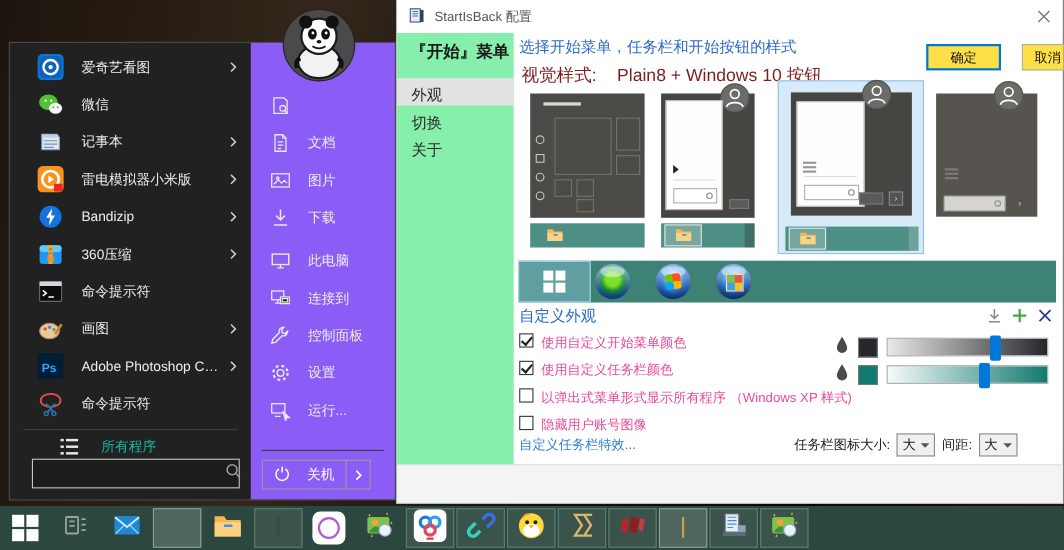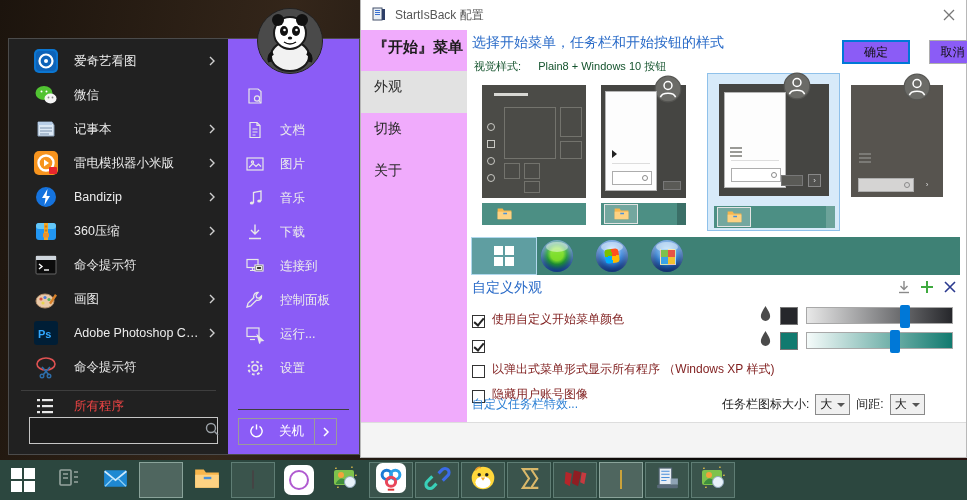--- a/index.html
+++ b/index.html
@@ -11,47 +11,47 @@
 
   
   #start-menu{position:absolute;left:8px;top:38px;width:352px;height:417px;background:#212121;border:1px solid #4b4b4b;display:flex;}
   .sm-left{width:219px;position:relative;padding-top:5px;}
   .sm-right{width:131px;background:#8b5cf6;position:relative;}
   .sm-item{height:34px;display:flex;align-items:center;padding:0 10px 0 24px;color:#ececec;font-size:12.5px;white-space:nowrap;}
   .sm-item .ic{width:26px;height:26px;margin-right:15px;display:flex;align-items:center;justify-content:center;flex:none;}
   .sm-item .lbl{overflow:hidden;text-overflow:ellipsis;}
   .sm-item .chev{margin-left:auto;display:flex;}
   .sm-divider{border-top:1px solid #3e3e3e;margin:6px 12px 2px 12px;}
-  .all-programs{height:26px;display:flex;align-items:center;padding-left:26px;color:#ef4444;font-size:12.5px;}
+  .all-programs{height:26px;display:flex;align-items:center;padding-left:44px;color:#14b8a6;font-size:12.5px;}
   .all-programs .ic{width:22px;margin-right:17px;display:flex;}
   .search-wrap{position:absolute;left:20px;right:10px;bottom:10px;height:27px;border:1px solid #c6c6c6;background:#1c1c1c;display:flex;align-items:center;padding:0 8px;}
   .search-wrap input{flex:1;background:transparent;border:none;outline:none;color:#fff;font-size:12.5px;caret-color:#fff;}
   .search-wrap .caret{width:1px;height:15px;background:#e8e8e8;margin-right:2px;}
   .smr-list{padding-top:40px;}
   .smr-item{height:34px;display:flex;align-items:center;padding-left:16px;gap:14px;color:#ececec;font-size:12.5px;}
   .smr-item.gap{margin-top:5px;}
   .smr-item .ic{width:22px;display:flex;justify-content:center;flex:none;}
   .avatar{position:absolute;left:29px;top:-31px;width:66px;height:66px;border-radius:50%;overflow:hidden;background:#3a3a3a;border:1px solid #222;}
   .smr-divider{position:absolute;left:10px;right:10px;bottom:44px;border-top:1px solid #3e3e3e;}
   .shutdown{position:absolute;left:10px;bottom:9px;height:27px;display:flex;align-items:stretch;border:1px solid #9b9b9b;color:#fff;font-size:12.5px;}
   .shutdown .main{display:flex;align-items:center;gap:15px;padding:0 10px;}
   .shutdown .split{width:22px;display:flex;align-items:center;justify-content:center;border-left:1px solid #9b9b9b;}
 
   
   #dialog{position:absolute;left:360px;top:0;width:607px;height:458px;background:#fff;border:1px solid #b8b8b8;border-top:none;}
   .titlebar{height:30px;display:flex;align-items:center;padding:0 0 0 10px;gap:8px;color:#5a5a5a;font-size:12px;}
   .titlebar .ttl{color:#555;text-align:right;}
   .close-x{margin-left:auto;width:34px;height:30px;display:flex;align-items:center;justify-content:center;}
-  .dlg-nav{position:absolute;left:0;top:30px;width:106px;bottom:0;background:#f0abfc;}
+  .dlg-nav{position:absolute;left:0;top:30px;width:106px;bottom:0;background:#86efac;}
   .nav-header{font-size:15px;font-weight:bold;color:#1a1a1a;padding:8px 0 14px 12px;white-space:nowrap;}
-  .nav-item{height:42px;line-height:31px;padding-left:13px;font-size:14px;color:#2a2a2a;}
+  .nav-item{height:25px;line-height:31px;padding-left:13px;font-size:14px;color:#2a2a2a;}
   .nav-item.selected{background:#e2e2e2;}
   .dlg-main{position:absolute;left:106px;top:30px;right:0;bottom:0;}
   .main-heading{position:absolute;left:5px;top:4px;font-size:14px;color:#2a6bc8;white-space:nowrap;}
-  .style-row{position:absolute;left:7px;top:29px;font-size:11px;color:#14532d;}
+  .style-row{position:absolute;left:7px;top:29px;font-size:16px;color:#7f1d1d;}
   .style-row .vlabel{margin-right:14px;}
 
   .thumb{position:absolute;}
   .t1{left:15px;top:55px;width:104px;height:113px;background:#4b4b47;}
   .t1 .dash{position:absolute;left:12px;top:8px;width:34px;height:3px;background:#d8d8d4;}
   .t1 .rail{position:absolute;left:5px;top:38px;display:flex;flex-direction:column;gap:9px;}
   .t1 .rail i{width:8px;height:8px;border:1px solid #c9c9c4;display:block;}
   .t1 .rail i.rnd{border-radius:50%;}
   .t1 .tile{position:absolute;border:1px solid #73736d;}
   .t2m{left:134px;top:55px;width:85px;height:113px;background:#454542;}
@@ -85,34 +85,34 @@
   .orb-clover{background:radial-gradient(circle at 50% 45%, #7fe02c 0 26%, #23a637 42%, #1b63cc 68%, #0b3c92 100%);}
   .orb-7{background:radial-gradient(circle at 50% 40%, #cfe9ff 0 10%, #3f90e8 38%, #1a57ba 72%, #0d3c8e 100%);}
   .orb-7::after{content:"";position:absolute;left:9px;top:9px;width:14px;height:14px;border-radius:3px;background:conic-gradient(#f3552b 0 25%, #ffba08 0 50%, #05a6f0 0 75%, #81bc06 0);transform:rotate(-8deg);filter:saturate(1.2);}
   .orb-8{background:radial-gradient(circle at 50% 40%, #9fd4f5 0 12%, #2f84dd 45%, #11459e 78%, #0a3077 100%);}
   .orb-8::after{content:"";position:absolute;left:9px;top:9px;width:14px;height:14px;background:conic-gradient(#e85445 0 25%, #f2c230 0 50%, #3aa3e8 0 75%, #7ec24c 0);border:1px solid rgba(255,255,255,.6);}
 
   .cz-heading{position:absolute;left:5px;top:249px;font-size:14px;color:#2a6bc8;}
   .cz-tools{position:absolute;top:250px;left:430px;display:flex;gap:9px;}
   .cz-tools span{display:flex;}
   .checks{position:absolute;left:5px;top:273px;}
-  .check-row{height:25px;display:flex;align-items:flex-end;gap:7px;font-size:12px;color:#7f1d1d;white-space:nowrap;}
+  .check-row{height:25px;display:flex;align-items:flex-start;gap:7px;font-size:12px;color:#ec4899;white-space:nowrap;}
   .cbox{width:13px;height:13px;border:1px solid #333;background:#fff;position:relative;flex:none;}
   .cbox.checked::after{content:"";position:absolute;left:3px;top:0px;width:4px;height:8px;border:solid #222;border-width:0 2px 2px 0;transform:rotate(40deg);}
   .color-row{position:absolute;height:25px;display:flex;align-items:center;gap:8px;}
   .cr1{left:292px;top:273px;} .cr2{left:292px;top:298px;}
   .swatch{width:18px;height:18px;border:1px solid #777;}
   .slider{position:relative;width:147px;height:17px;border:1px solid #a8a8a8;}
   .slider .thumbh{position:absolute;top:-3px;width:10px;height:23px;background:#0078d7;border-radius:2px;}
   .cz-link{position:absolute;left:5px;top:366px;font-size:12px;color:#2a7fd4;}
   .size-row{position:absolute;left:255px;top:364px;display:flex;align-items:center;gap:6px;font-size:12px;color:#1a1a1a;}
   .dd{min-width:33px;height:21px;border:1px solid #8a8a8a;background:#f0f0f0;display:flex;align-items:center;padding:0 4px;gap:5px;font-size:12px;}
   .dd::after{content:"";width:0;height:0;border-left:4px solid transparent;border-right:4px solid transparent;border-top:4px solid #555;}
   .btn-area{position:absolute;left:-106px;right:0;top:392px;bottom:0;background:#f4f4f4;border-top:1px solid #ddd;}
-  .dlg-btn{position:absolute;top:10px;height:24px;background:#8b5cf6;border:1px solid #adadad;font-size:12px;color:#111;display:flex;align-items:center;justify-content:center;font-family:inherit;}
+  .dlg-btn{position:absolute;top:10px;height:24px;background:#fde047;border:1px solid #adadad;font-size:12px;color:#111;display:flex;align-items:center;justify-content:center;font-family:inherit;}
   .btn-ok{left:375px;width:68px;border:2px solid #0078d7;}
   .btn-cancel{left:462px;width:47px;}
 
   
   #taskbar{position:absolute;left:0;top:460px;width:967px;height:40px;background:#2c473f;display:flex;align-items:stretch;}
   .tb-item{width:46px;display:flex;align-items:center;justify-content:center;flex:none;}
   .tb-item.boxed{width:44px;margin:2px 1px;border:1px solid #5f7d74;background:rgba(255,255,255,.07);}
   .tb-item.active{background:rgba(255,255,255,.17);border-color:#8aa39a;}
 
   
@@ -361,40 +361,39 @@
     <span class="ic">
               <svg xmlns="http://www.w3.org/2000/svg" width="20" height="20" viewBox="0 0 20 20" fill="none" stroke="#e8e8e8" stroke-width="1.2">
                 <rect x="2" y="4" width="16" height="12"></rect>
                 <path d="M4 13.5l4-4 3 3 2.5-2.5 2.5 2.5"></path>
                 <circle cx="7.5" cy="8" r="1.1"></circle>
               </svg>
             </span>
     <span class="lbl">图片</span>
   </div>
 
-  <div class="smr-item">
-    <span class="ic">
-              <svg xmlns="http://www.w3.org/2000/svg" width="20" height="20" viewBox="0 0 20 20">
-                <path d="M8.5 15V4.5L16 3v10" fill="none" stroke="#e8e8e8" stroke-width="1.3"></path>
-                <ellipse cx="6.8" cy="15" rx="2" ry="1.6" fill="#e8e8e8"></ellipse>
-                <ellipse cx="14.2" cy="13" rx="2" ry="1.6" fill="#e8e8e8"></ellipse>
-              </svg>
-            </span>
-    <span class="lbl">音乐</span>
-  </div>
 
   <div class="smr-item">
     <span class="ic">
               <svg xmlns="http://www.w3.org/2000/svg" width="20" height="20" viewBox="0 0 20 20" fill="none" stroke="#e8e8e8" stroke-width="1.4">
                 <path d="M10 2.5v9M6 8l4 4 4-4M4 16.5h12"></path>
               </svg>
             </span>
     <span class="lbl">下载</span>
   </div>
 
+  <div class="smr-item gap">
+    <span class="ic">
+              <svg xmlns="http://www.w3.org/2000/svg" width="20" height="20" viewBox="0 0 20 20" fill="none" stroke="#e8e8e8" stroke-width="1.3">
+                <rect x="2.5" y="4" width="15" height="9.5"></rect>
+                <path d="M7 16.5h6M10 13.5v3"></path>
+              </svg>
+            </span>
+    <span class="lbl">此电脑</span>
+  </div>
 
   <div class="smr-item">
     <span class="ic">
               <svg xmlns="http://www.w3.org/2000/svg" width="20" height="20" viewBox="0 0 20 20" fill="none" stroke="#e8e8e8" stroke-width="1.2">
                 <rect x="2" y="3.5" width="11" height="8"></rect>
                 <path d="M5 14.5h5M7.5 11.5v3"></path>
                 <rect x="10" y="9" width="8" height="6" fill="#1d1d1d"></rect>
                 <rect x="11.5" y="10.5" width="5" height="3"></rect>
               </svg>
             </span>
@@ -405,37 +404,37 @@
     <span class="ic">
               <svg xmlns="http://www.w3.org/2000/svg" width="20" height="20" viewBox="0 0 20 20">
                 <path d="M13 2.5a4 4 0 00-4.2 5L3 13.3l-1 3.7 3.7-1 5.8-5.8a4 4 0 005-4.2l-2.3 2.3-2.5-.7-.7-2.5z" fill="none" stroke="#e8e8e8" stroke-width="1.3"></path>
               </svg>
             </span>
     <span class="lbl">控制面板</span>
   </div>
 
   <div class="smr-item">
     <span class="ic">
+              <svg xmlns="http://www.w3.org/2000/svg" width="20" height="20" viewBox="0 0 20 20" fill="none" stroke="#e8e8e8">
+                <circle cx="10" cy="10" r="3" stroke-width="1.3"></circle>
+                <circle cx="10" cy="10" r="6.5" stroke-width="2" stroke-dasharray="2.6 2.6"></circle>
+              </svg>
+            </span>
+    <span class="lbl">设置</span>
+  </div>
+
+  <div class="smr-item">
+    <span class="ic">
               <svg xmlns="http://www.w3.org/2000/svg" width="20" height="20" viewBox="0 0 20 20" fill="none" stroke="#e8e8e8" stroke-width="1.2">
                 <rect x="2" y="4" width="12" height="8.5"></rect>
                 <path d="M5 15.5h5"></path>
                 <path d="M12.5 11.5l5.5 5-2.8.3-.5 2.7z" fill="#e8e8e8"></path>
               </svg>
             </span>
     <span class="lbl">运行...</span>
-  </div>
-
-  <div class="smr-item">
-    <span class="ic">
-              <svg xmlns="http://www.w3.org/2000/svg" width="20" height="20" viewBox="0 0 20 20" fill="none" stroke="#e8e8e8">
-                <circle cx="10" cy="10" r="3" stroke-width="1.3"></circle>
-                <circle cx="10" cy="10" r="6.5" stroke-width="2" stroke-dasharray="2.6 2.6"></circle>
-              </svg>
-            </span>
-    <span class="lbl">设置</span>
   </div>
 </div>
       <div class="smr-divider"></div>
       <div class="shutdown">
         <span class="main">
           <span><svg xmlns="http://www.w3.org/2000/svg" width="15" height="15" viewBox="0 0 16 16" fill="none" stroke="#fff" stroke-width="1.5">
                 <path d="M8 1.5v5.5"></path>
                 <path d="M4.8 3.6a6 6 0 106.4 0"></path>
               </svg></span>
           <span>关机</span>
@@ -613,20 +612,21 @@
           </span>
       </div>
       <div class="checks" id="dlg-checks">
   <div class="check-row">
     <span class="cbox checked"></span>
     <span>使用自定义开始菜单颜色</span>
   </div>
 
   <div class="check-row">
     <span class="cbox checked"></span>
+    <span>使用自定义任务栏颜色</span>
   </div>
 
   <div class="check-row">
     <span class="cbox"></span>
     <span>以弹出式菜单形式显示所有程序 （Windows XP 样式)</span>
   </div>
 
   <div class="check-row">
     <span class="cbox"></span>
     <span>隐藏用户账号图像</span>

